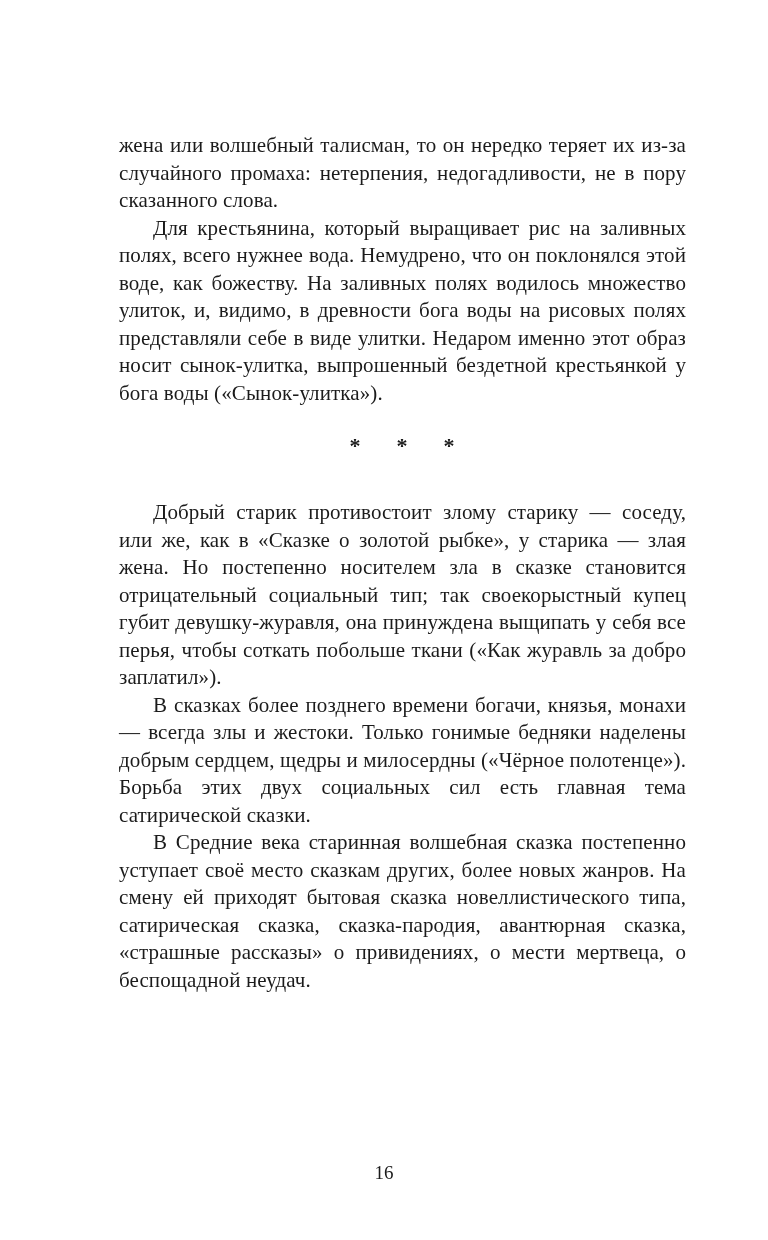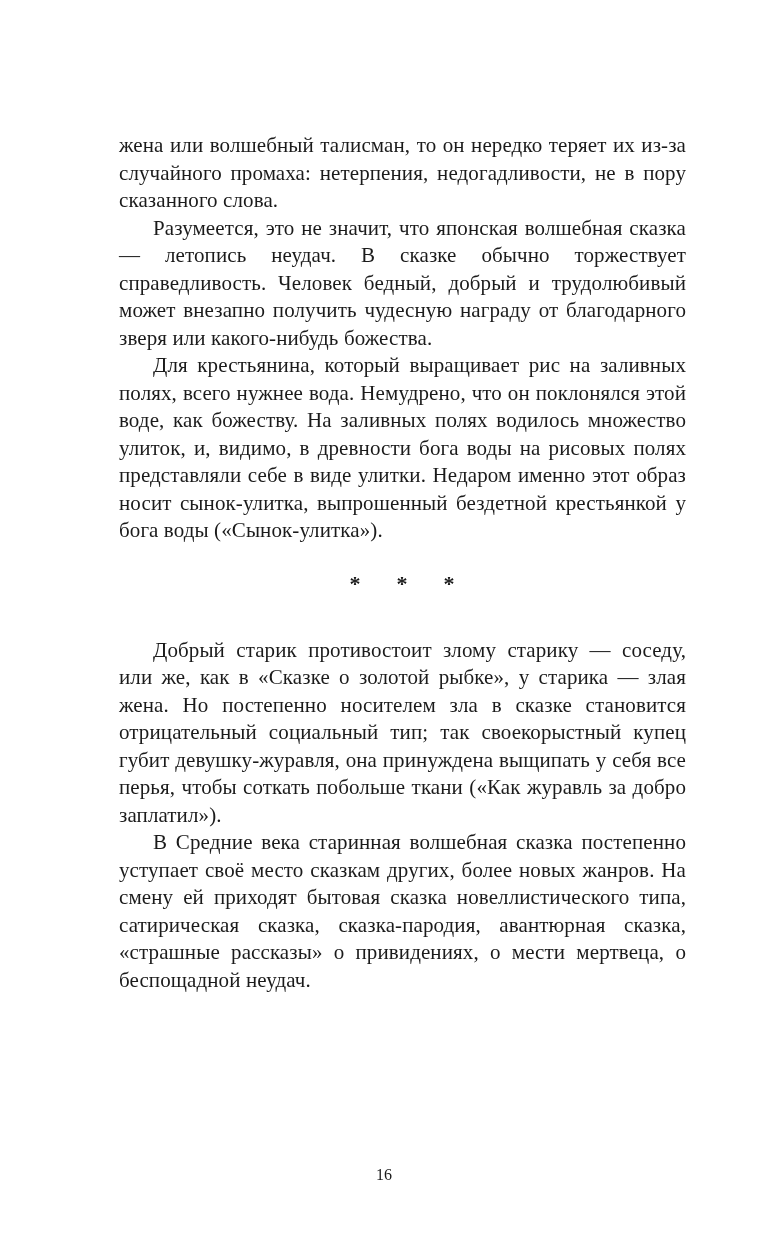--- a/index.html
+++ b/index.html
@@ -43,30 +43,30 @@
     word-spacing: 1.3em;
     letter-spacing: 1px;
     color: #1b1b1b;
   }
   .page-number {
     position: absolute;
     left: 0;
     right: 0;
     bottom: 92px;
     text-align: center;
-    font-size: 16px;
+    font-size: 19px;
     color: #1b1b1b;
   }
 </style>
 </head>
 <body>
 
 <div class="page">
   <div class="text-block">
     <p class="para no-indent">жена или волшебный талисман, то он нередко теряет их из-за случайного промаха: нетерпения, недогадливости, не в пору сказанного слова.</p>
-    <p class="para">Разумеется, это не значит, что японская волшебная сказка — летопись неудач. В сказке обычно торжествует справедливость. Человек бедный, добрый и трудолюбивый может внезапно получить чудесную награду от благодарного зверя или какого-нибудь божества.</p>
     <p class="para">Для крестьянина, который выращивает рис на заливных полях, всего нужнее вода. Немудрено, что он поклонялся этой воде, как божеству. На заливных полях водилось множество улиток, и, видимо, в древности бога воды на рисовых полях представляли себе в виде улитки. Недаром именно этот образ носит сынок-улитка, выпрошенный бездетной крестьянкой у бога воды («Сынок-улитка»).</p>
     <div class="separator">* * *</div>
     <p class="para">Добрый старик противостоит злому старику — соседу, или же, как в «Сказке о золотой рыбке», у старика — злая жена. Но постепенно носителем зла в сказке становится отрицательный социальный тип; так своекорыстный купец губит девушку-журавля, она принуждена выщипать у себя все перья, чтобы соткать побольше ткани («Как журавль за добро заплатил»).</p>
+    <p class="para">В сказках более позднего времени богачи, князья, монахи — всегда злы и жестоки. Только гонимые бедняки наделены добрым сердцем, щедры и милосердны («Чёрное полотенце»). Борьба этих двух социальных сил есть главная тема сатирической сказки.</p>
     <p class="para">В Средние века старинная волшебная сказка постепенно уступает своё место сказкам других, более новых жанров. На смену ей приходят бытовая сказка новеллистического типа, сатирическая сказка, сказка-пародия, авантюрная сказка, «страшные рассказы» о привидениях, о мести мертвеца, о беспощадной неудач.</p>
   </div>
   <div class="page-number">16</div>
 </div>
 
 </body></html>

